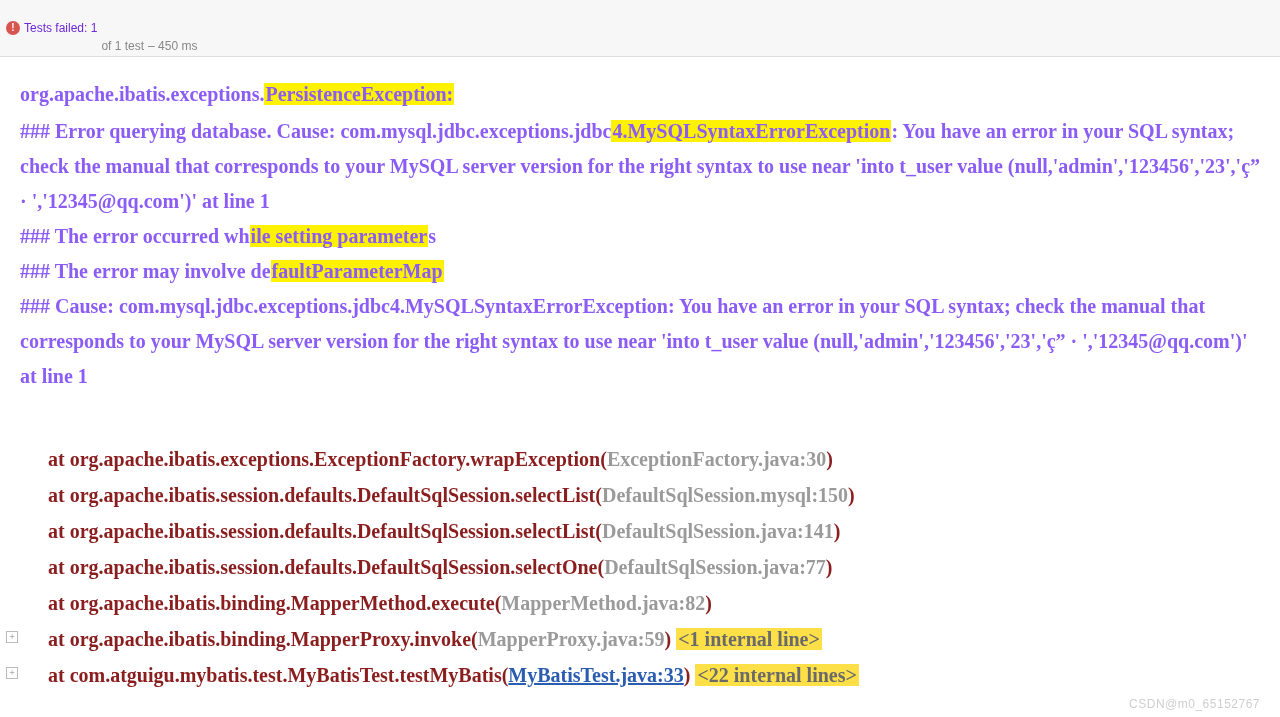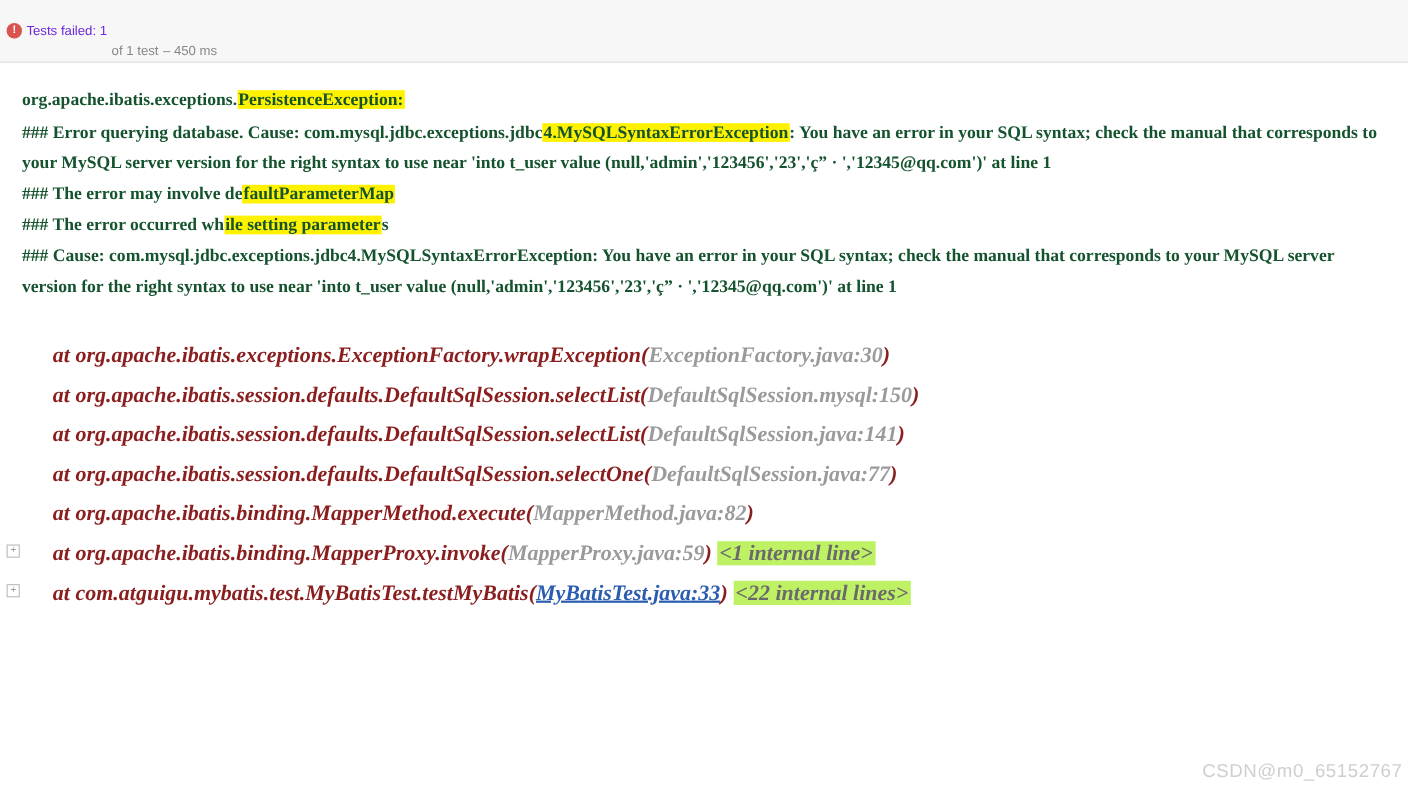--- a/index.html
+++ b/index.html
@@ -30,48 +30,47 @@
       line-height: 1;
       font-weight: bold;
     }
     .status-failed { color: #6d28d9; }
     .status-rest { color: #888; margin-top: 36px; }
     .content {
       padding: 20px 20px 0 20px;
     }
     .err-body {
       font-family: Georgia, "Times New Roman", serif;
-      font-size: 16px;
+      font-size: 20px;
       font-weight: bold;
-      color: #14532d;
+      color: #8b5cf6;
       line-height: 1.75;
     }
     .hl {
       background: #fff200;
       padding: 0 1px;
     }
     .line-1 { margin-bottom: 2px; }
     .stack {
-      margin-top: 30px;
-      font-style: italic;
+      margin-top: 47px;
     }
     .stack-line {
       font-family: Georgia, "Times New Roman", serif;
       font-size: 20px;
       line-height: 1.8;
       padding-left: 28px;
       position: relative;
     }
     .at { color: #8a1e1e; font-weight: bold; }
     .method { color: #8a1e1e; font-weight: bold; }
     .loc-gray { color: #9a9a9a; font-weight: bold; }
     .loc-blue { color: #2a5db0; font-weight: bold; text-decoration: underline; }
     .paren { color: #8a1e1e; font-weight: bold; }
     .internal-bg {
-      background: #bef264;
+      background: #fde047;
       color: #6a6a6a;
       font-weight: bold;
       padding: 0 2px;
     }
     .expand-gutter {
       position: absolute;
       left: -14px;
       width: 12px;
       height: 12px;
       border: 1px solid #bbb;
@@ -79,24 +78,24 @@
       align-items: center;
       justify-content: center;
       font-size: 10px;
       color: #888;
       top: 10px;
       background: #fff;
       line-height: 1;
     }
     .watermark {
       position: fixed;
-      right: 5px;
+      right: 20px;
       bottom: 6px;
       color: #cfcfcf;
-      font-size: 17px;
+      font-size: 12px;
       font-family: Arial, sans-serif;
       letter-spacing: 0.5px;
     }
   </style>
 </head>
 <body>
 
 <div class="status-bar">
   <span class="err-icon">!</span>
   <span class="status-failed">
@@ -109,24 +108,24 @@
 
 <div class="content">
   <div class="err-body">
     <div class="line-1">
       <span>org.apache.ibatis.exceptions.</span><span class="hl">PersistenceException:</span>
     </div>
     <div>
       <span>### Error querying database.  Cause: com.mysql.jdbc.exceptions.jdbc</span><span class="hl">4.MySQLSyntaxErrorException</span><span>: You have an error in your SQL syntax; check the manual that corresponds to your MySQL server version for the right syntax to use near 'into t_user value (null,'admin','123456','23','ç”   · ','12345@qq.com')' at line 1</span>
     </div>
     <div>
-      <span>### The error may involve de</span><span class="hl">faultParameterMap</span>
+      <span>### The error occurred wh</span><span class="hl">ile setting parameter</span><span>s</span>
     </div>
     <div>
-      <span>### The error occurred wh</span><span class="hl">ile setting parameter</span><span>s</span>
+      <span>### The error may involve de</span><span class="hl">faultParameterMap</span>
     </div>
     <div>### Cause: com.mysql.jdbc.exceptions.jdbc4.MySQLSyntaxErrorException: You have an error in your SQL syntax; check the manual that corresponds to your MySQL server version for the right syntax to use near 'into t_user value (null,'admin','123456','23','ç”   · ','12345@qq.com')' at line 1</div>
   </div>
 
   <div class="stack" id="stack-container">
       <div class="stack-line"><span class="at">at </span><span class="method">org.apache.ibatis.exceptions.ExceptionFactory.wrapException</span><span class="paren">(</span><span class="loc-gray">ExceptionFactory.java:30</span><span class="paren">)</span></div>
       <div class="stack-line"><span class="at">at </span><span class="method">org.apache.ibatis.session.defaults.DefaultSqlSession.selectList</span><span class="paren">(</span><span class="loc-gray">DefaultSqlSession.mysql:150</span><span class="paren">)</span></div>
       <div class="stack-line"><span class="at">at </span><span class="method">org.apache.ibatis.session.defaults.DefaultSqlSession.selectList</span><span class="paren">(</span><span class="loc-gray">DefaultSqlSession.java:141</span><span class="paren">)</span></div>
       <div class="stack-line"><span class="at">at </span><span class="method">org.apache.ibatis.session.defaults.DefaultSqlSession.selectOne</span><span class="paren">(</span><span class="loc-gray">DefaultSqlSession.java:77</span><span class="paren">)</span></div>
       <div class="stack-line"><span class="at">at </span><span class="method">org.apache.ibatis.binding.MapperMethod.execute</span><span class="paren">(</span><span class="loc-gray">MapperMethod.java:82</span><span class="paren">)</span></div>

